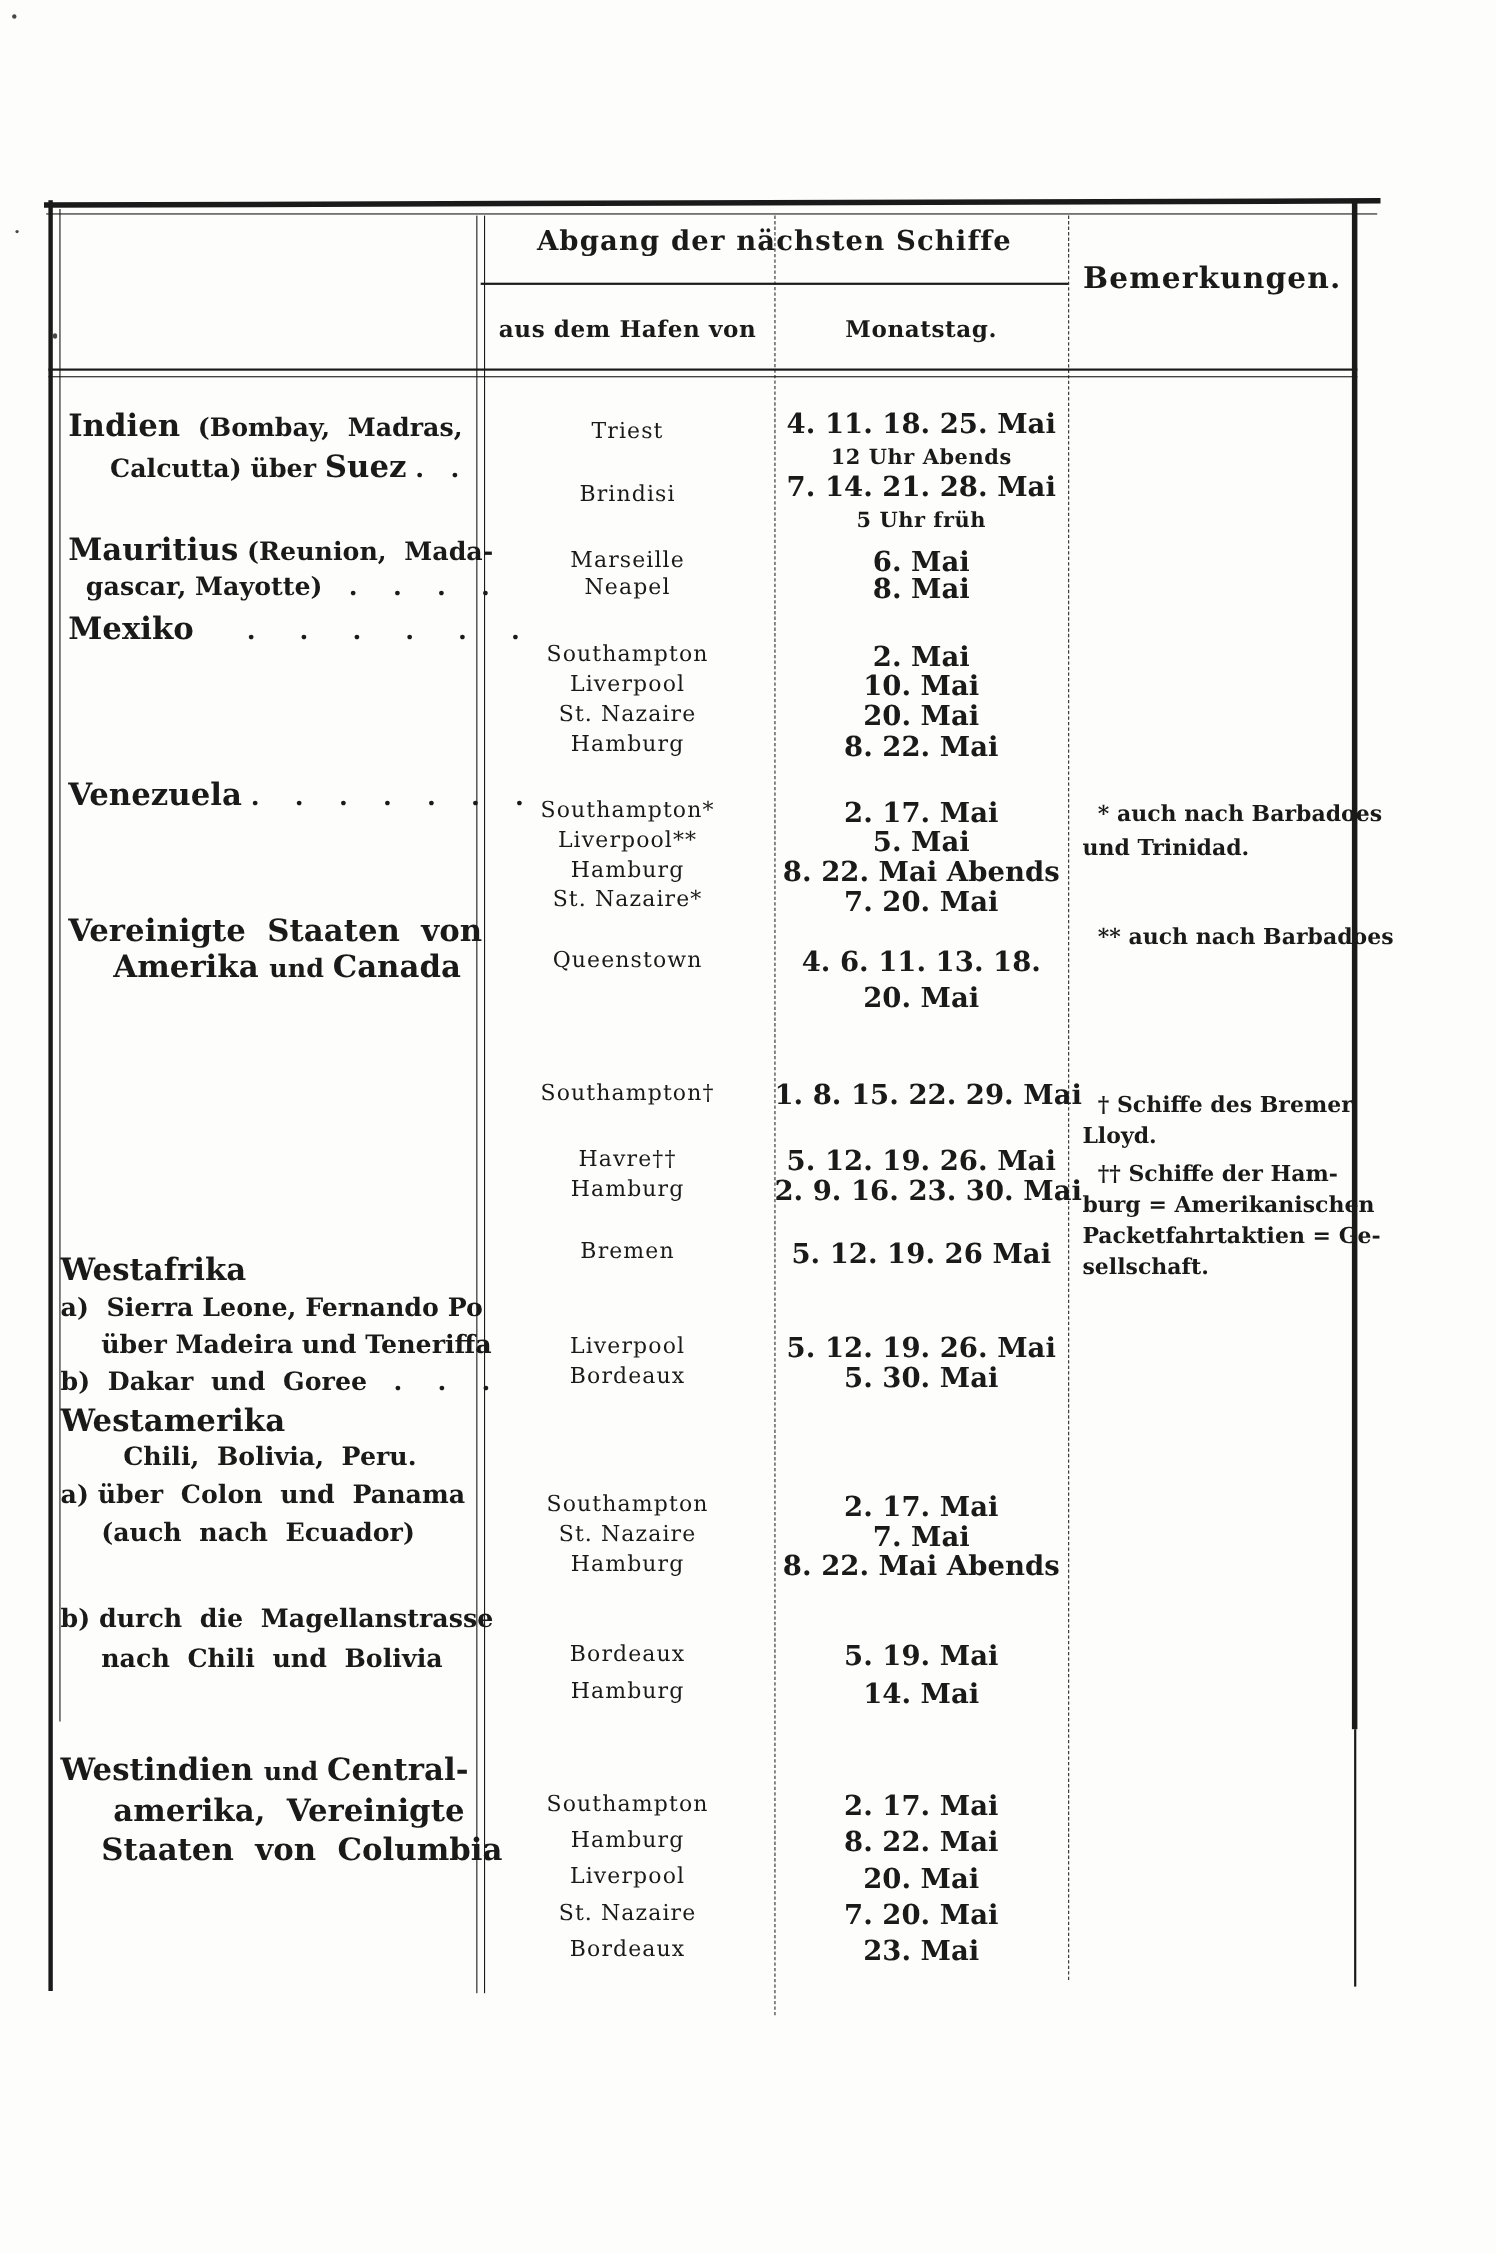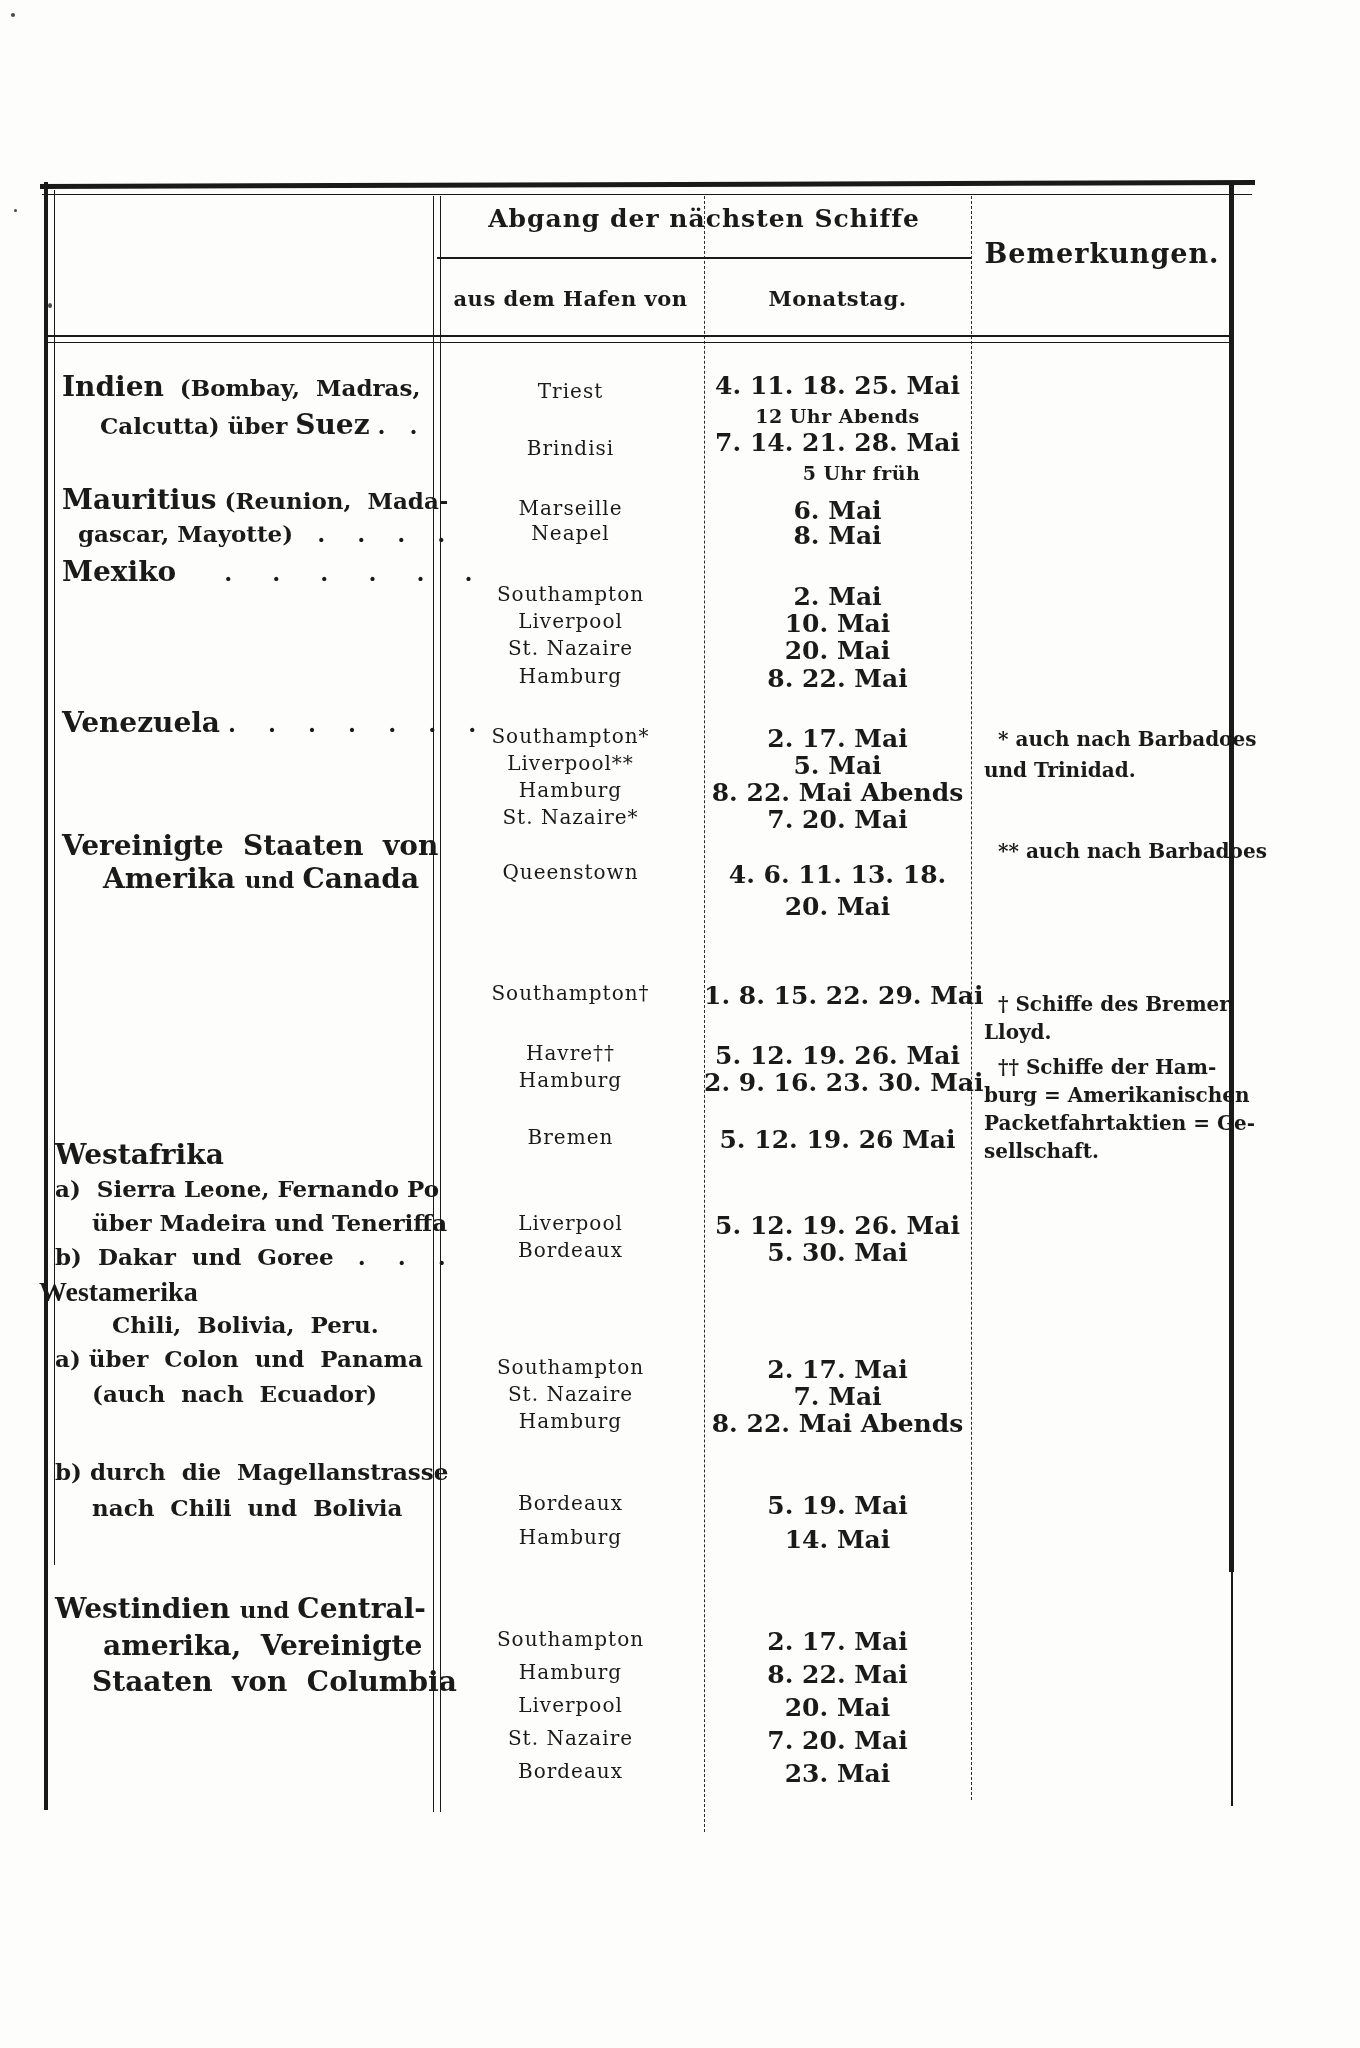--- a/index.html
+++ b/index.html
@@ -67,21 +67,21 @@
   <div class="hdr h-bem">Bemerkungen.</div>
 
   <div id="table-body">
       <div class="dline" style="top: 372px; left: 62px;"><span class="em">Indien</span><span class="seg">  (Bombay,  Madras,</span></div>
       <div class="dline" style="top: 410px; left: 100px;"><span class="seg">Calcutta) über </span><span class="em">Suez</span><span class="seg"> .   .</span></div>
       <div class="port" style="top: 380px; left: 437px; width: 267px;">Triest</div>
       <div class="days" style="top: 372px; left: 704px; width: 267px;">4. 11. 18. 25. Mai</div>
       <div class="days time" style="top: 406px; left: 704px; width: 267px;">12 Uhr Abends</div>
       <div class="port" style="top: 437px; left: 437px; width: 267px;">Brindisi</div>
       <div class="days" style="top: 429px; left: 704px; width: 267px;">7. 14. 21. 28. Mai</div>
-      <div class="days time" style="top: 463px; left: 728px; width: 267px;">5 Uhr früh</div>
+      <div class="days time" style="top: 463px; left: 704px; width: 267px;">5 Uhr früh</div>
       <div class="dline" style="top: 485px; left: 62px;"><span class="em">Mauritius</span><span class="seg"> (Reunion,  Mada-</span></div>
       <div class="dline" style="top: 522px; left: 78px;"><span class="seg">gascar, Mayotte)   .    .    .    .</span></div>
       <div class="port" style="top: 497px; left: 437px; width: 267px;">Marseille</div>
       <div class="days" style="top: 497px; left: 704px; width: 267px;">6. Mai</div>
       <div class="port" style="top: 522px; left: 437px; width: 267px;">Neapel</div>
       <div class="days" style="top: 522px; left: 704px; width: 267px;">8. Mai</div>
       <div class="dline" style="top: 557px; left: 62px;"><span class="em">Mexiko</span><span class="seg">      .     .     .     .     .     .</span></div>
       <div class="port" style="top: 583px; left: 437px; width: 267px;">Southampton</div>
       <div class="days" style="top: 583px; left: 704px; width: 267px;">2. Mai</div>
       <div class="port" style="top: 610px; left: 437px; width: 267px;">Liverpool</div>
@@ -118,21 +118,21 @@
       <div class="rline rfirst" style="top: 993px; left: 984px; width: 256px;">† Schiffe des Bremer</div>
       <div class="rline" style="top: 1021px; left: 984px; width: 256px;">Lloyd.</div>
       <div class="rline rfirst" style="top: 1056px; left: 984px; width: 256px;">†† Schiffe der Ham-</div>
       <div class="rline" style="top: 1084px; left: 984px; width: 256px;">burg = Amerikanischen</div>
       <div class="rline" style="top: 1112px; left: 984px; width: 256px;">Packetfahrtaktien = Ge-</div>
       <div class="rline" style="top: 1140px; left: 984px; width: 256px;">sellschaft.</div>
       <div class="dline" style="top: 1140px; left: 55px;"><span class="em">Westafrika</span></div>
       <div class="dline" style="top: 1177px; left: 55px;"><span class="seg">a)  Sierra Leone, Fernando Po</span></div>
       <div class="dline" style="top: 1211px; left: 92px;"><span class="seg">über Madeira und Teneriffa</span></div>
       <div class="dline" style="top: 1245px; left: 55px;"><span class="seg">b)  Dakar  und  Goree   .    .    .</span></div>
-      <div class="dline" style="top: 1277px; left: 39px; font-family: Liberation Serif, serif;"><span class="em">Westamerika</span></div>
+      <div class="dline" style="top: 1277px; left: 55px;"><span class="em">Westamerika</span></div>
       <div class="dline" style="top: 1313px; left: 112px;"><span class="seg">Chili,  Bolivia,  Peru.</span></div>
       <div class="dline" style="top: 1347px; left: 55px;"><span class="seg">a) über  Colon  und  Panama</span></div>
       <div class="dline" style="top: 1382px; left: 92px;"><span class="seg">(auch  nach  Ecuador)</span></div>
       <div class="port" style="top: 1212px; left: 437px; width: 267px;">Liverpool</div>
       <div class="days" style="top: 1212px; left: 704px; width: 267px;">5. 12. 19. 26. Mai</div>
       <div class="port" style="top: 1239px; left: 437px; width: 267px;">Bordeaux</div>
       <div class="days" style="top: 1239px; left: 704px; width: 267px;">5. 30. Mai</div>
       <div class="port" style="top: 1356px; left: 437px; width: 267px;">Southampton</div>
       <div class="days" style="top: 1356px; left: 704px; width: 267px;">2. 17. Mai</div>
       <div class="port" style="top: 1383px; left: 437px; width: 267px;">St. Nazaire</div>

